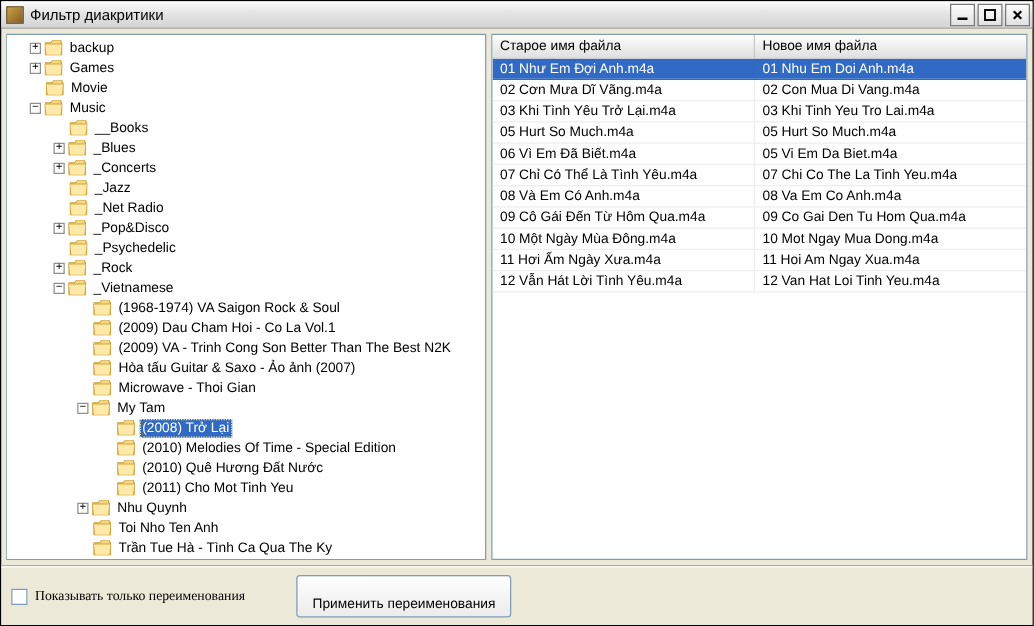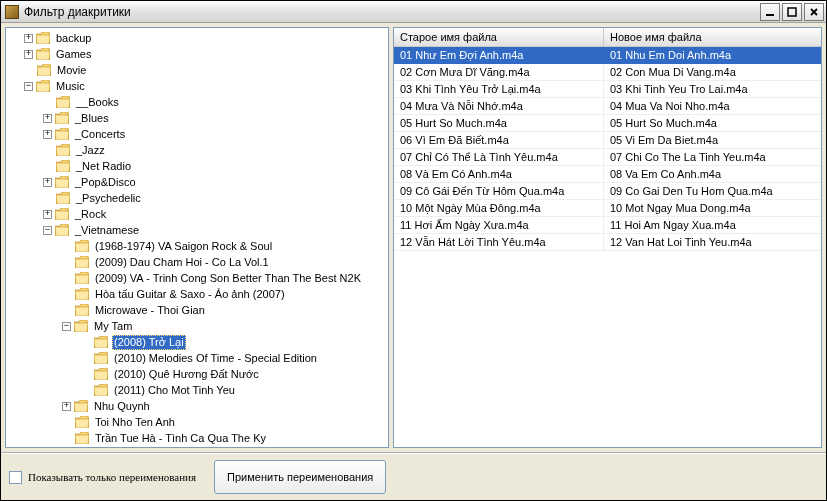--- a/index.html
+++ b/index.html
@@ -143,22 +143,23 @@
     display:inline-block;
     margin-right:6px;
     vertical-align:middle;
   }
   .cb-label { display:flex; align-items:center;font-family:Liberation Serif, serif; }
   .btn {
     border:1px solid #7f9db9;
     background: linear-gradient(#fefefe,#ececec);
     height:23px;
     padding: 16px 12px;
-    display:flex; align-items:center;
+    display:flex; 
     border-radius:3px;
+    margin-left:23px;
   }
   
   .pane::-webkit-scrollbar { width:16px; }
   .pane::-webkit-scrollbar-track { background:#f0f0f0; }
   .pane::-webkit-scrollbar-thumb { background:#c8c8c8; border:1px solid #a0a0a0; }
 </style>
 </head>
 <body>
 
 <div class="titlebar">
@@ -495,24 +496,20 @@
         </div>
         <div class="tr">
           <div class="td">02 Cơn Mưa Dĩ Vãng.m4a</div>
           <div class="td">02 Con Mua Di Vang.m4a</div>
         </div>
         <div class="tr">
           <div class="td">03 Khi Tình Yêu Trở Lại.m4a</div>
           <div class="td">03 Khi Tinh Yeu Tro Lai.m4a</div>
         </div>
         <div class="tr">
-          <div class="td">04 Mưa Và Nỗi Nhớ.m4a</div>
-          <div class="td">04 Mua Va Noi Nho.m4a</div>
-        </div>
-        <div class="tr">
           <div class="td">05 Hurt So Much.m4a</div>
           <div class="td">05 Hurt So Much.m4a</div>
         </div>
         <div class="tr">
           <div class="td">06 Vì Em Đã Biết.m4a</div>
           <div class="td">05 Vi Em Da Biet.m4a</div>
         </div>
         <div class="tr">
           <div class="td">07 Chỉ Có Thể Là Tình Yêu.m4a</div>
           <div class="td">07 Chi Co The La Tinh Yeu.m4a</div>

